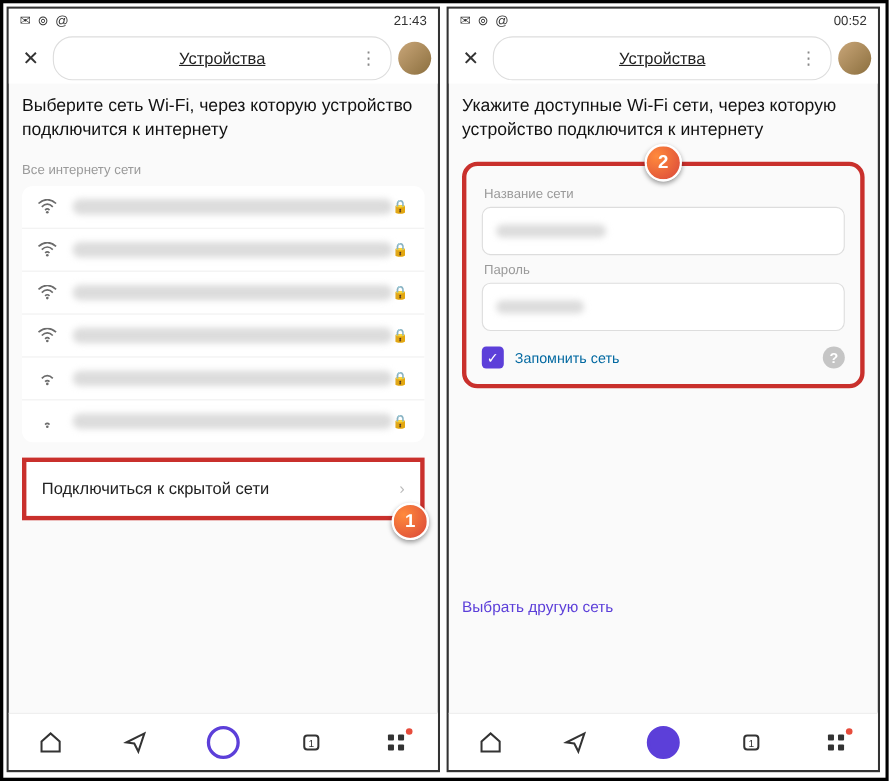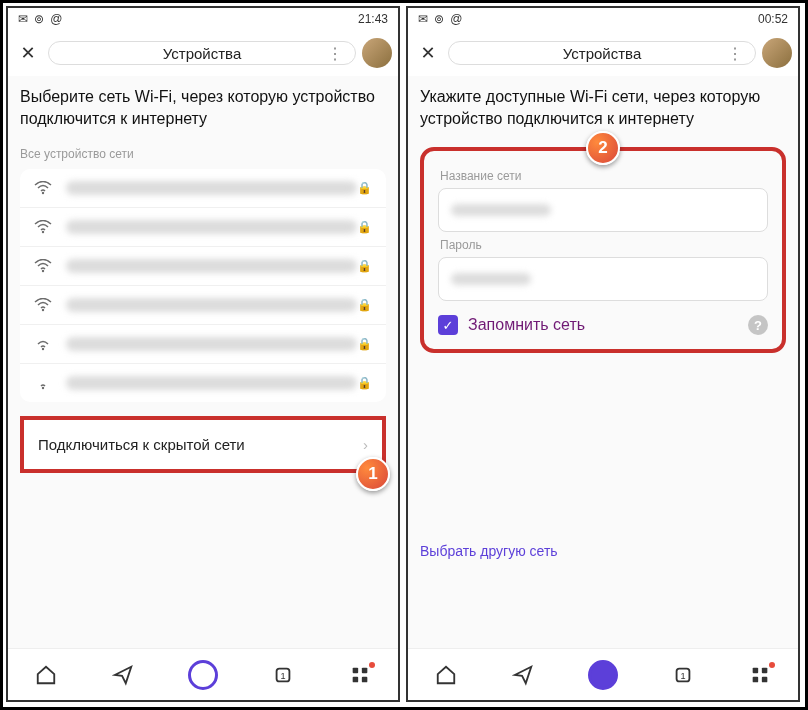--- a/index.html
+++ b/index.html
@@ -46,30 +46,31 @@
     gap: 6px;
     background: #fff;
   }
   .close-x {
     width: 28px; height: 28px;
     display: flex; align-items: center; justify-content: center;
     font-size: 18px; color: #333;
   }
   .header-pill {
     flex: 1;
-    height: 24px;
+    height: 40px;
     border: 1px solid #ddd;
     border-radius: 18px;
     display: flex;
     align-items: center;
     justify-content: center;
     position: relative;
     background: #fff;
     font-size: 15px;
     color: #222;
+    text-decoration: underline;
   }
   .header-dots {
     position: absolute;
     right: 12px;
     font-size: 16px;
     color: #888;
   }
   .avatar {
     width: 30px; height: 30px;
     border-radius: 50%;
@@ -175,21 +176,21 @@
     display: flex; align-items: center; gap: 10px;
     margin-top: 14px;
   }
   .checkbox {
     width: 20px; height: 20px;
     background: #5c3fd9;
     border-radius: 4px;
     display: flex; align-items: center; justify-content: center;
     color: #fff; font-size: 13px;
   }
-  .remember-label { flex: 1; font-size: 16px; color: #701a75; }
+  .remember-label { flex: 1; font-size: 13px; color: #0369a1; }
   .help-icon {
     width: 20px; height: 20px;
     border-radius: 50%;
     background: #c5c5c5;
     color: #fff;
     display: flex; align-items: center; justify-content: center;
     font-size: 13px; font-weight: bold;
   }
   .link-row {
     margin-top: 190px;
@@ -239,21 +240,21 @@
     <div class="app-header">
       <div class="close-x">✕</div>
       <div class="header-pill">
         <span>Устройства</span>
         <span class="header-dots">⋮</span>
       </div>
       <div class="avatar"></div>
     </div>
     <div class="content">
       <div class="heading">Выберите сеть Wi-Fi, через которую устройство подключится к интернету</div>
-      <div class="section-label">Все устройство сети</div>
+      <div class="section-label">Все интернету сети</div>
       <div class="wifi-list">
         <div class="wifi-item">
           <span class="wifi-icon">
               <svg width="18" height="14" viewBox="0 0 18 14">
                 <path d="M1 4 Q9 -3 17 4 M4 7 Q9 2 14 7 M7 10 Q9 8 11 10" stroke="#6c6c6c" stroke-width="1.5" fill="none"></path>
                 <circle cx="9" cy="12" r="1.2" fill="#6c6c6c"></circle>
               </svg>
             </span>
           <div class="wifi-name w1"></div>
           <span class="lock-icon">🔒</span>

